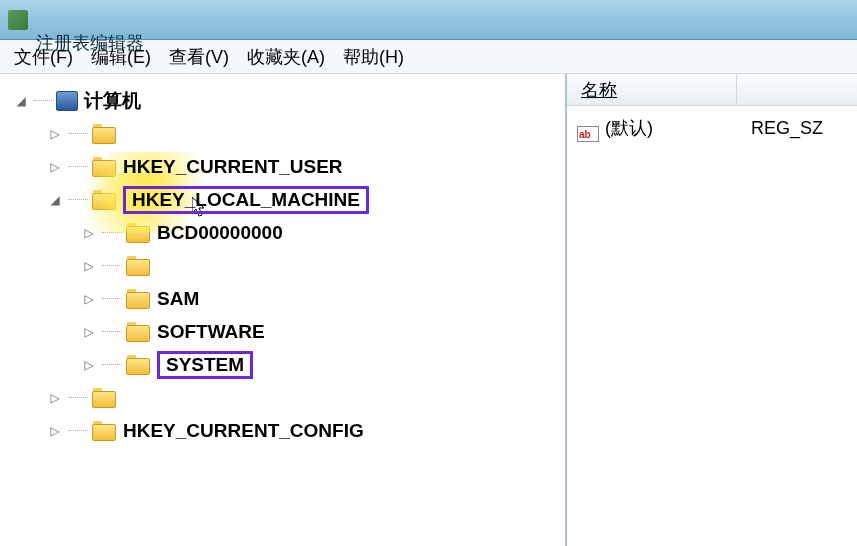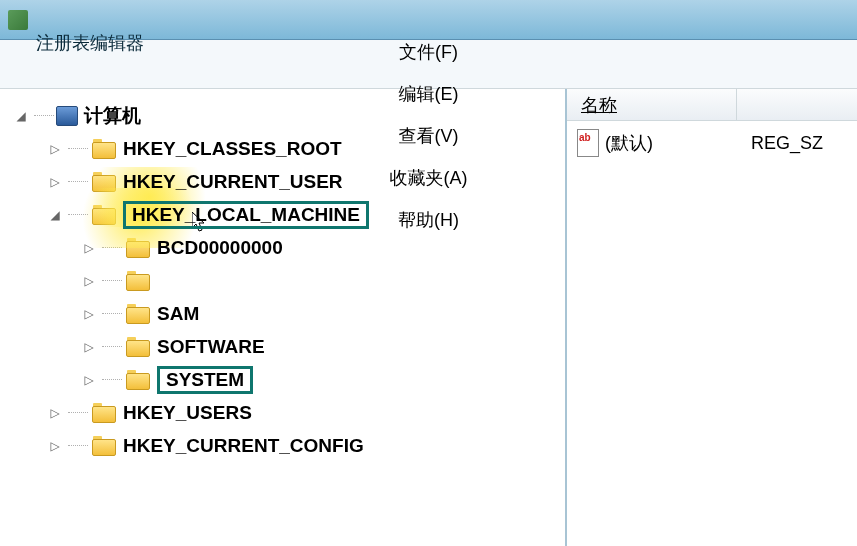--- a/index.html
+++ b/index.html
@@ -26,29 +26,28 @@
     background: linear-gradient(135deg,#5a9b5a,#3a7a3a);
     border-radius: 2px;
     margin-right: 8px;
   }
   .titlebar .title {
     font-size: 18px;
     color: #0a2a3a;
     margin-top: 46px;
   }
   .menubar {
-    height: 49px;
+    height: 34px;
     background: #f4f8fb;
     display: flex;
     align-items: center;
     gap: 18px;
     padding: 0 14px;
     border-bottom: 1px solid #cfd8dc;
     font-size: 18px;
-    flex-direction: column;
   }
   .menubar span { cursor: default; }
   .content {
     display: flex;
     height: calc(100% - 74px);
     background: #fff;
   }
   .tree-pane {
     width: 567px;
     border-right: 2px solid #a8c4d4;
@@ -70,22 +69,22 @@
   }
   .col-name { width: 170px; padding-left: 14px; border-right:1px solid #cfd8dc; height:100%; display:flex; align-items:center;}
   .col-type { flex:1; padding-left: 14px; }
   .list-row {
     display: flex;
     padding: 8px 0;
     font-size: 18px;
     align-items: center;
   }
   .val-icon {
-    width: 22px; height: 28px;
-    margin: 0 6px 0 10px;
+    width: 22px; height: 16px;
+    margin: 12px 6px 0 10px;
     position: relative;
   }
   .val-icon .doc {
     position:absolute; inset:0;
     background:#fff; border:1px solid #888;
   }
   .val-icon .ab {
     position:absolute; top:3px; left:2px;
     font-size:10px; font-weight:bold; color:#d02020;
   }
@@ -125,21 +124,21 @@
   }
   .pc-icon {
     width: 22px; height: 20px; margin:0 6px 0 2px;
     background: linear-gradient(#6b9bd8,#2a5a9a);
     border:1px solid #264a7a; border-radius:2px;
   }
   .depth-0 { padding-left: 10px; }
   .depth-1 { padding-left: 44px; }
   .depth-2 { padding-left: 78px; }
   .highlight-box {
-    border: 3px solid #0f766e;
+    border: 3px solid #6d28d9;
     padding: 0 6px;
     display:inline-block;
   }
   .yellow-glow {
     position: absolute;
     width: 150px; height: 60px;
     background: radial-gradient(circle, rgba(255,235,80,0.95) 0%, rgba(255,235,80,0.0) 70%);
     pointer-events: none;
     z-index: 1;
   }
@@ -179,21 +178,20 @@
         </div>
         <ul>
           <li>
               <div class="node depth-1">
             <span class="toggle">▷</span>
                 <span class="conn"></span>
             <span class="folder-icon">
                   <span class="tab"></span>
                   <span class="body"></span>
                 </span>
-            <span class="label">HKEY_CLASSES_ROOT</span>
           </div>
             </li>
           <li>
               <div class="node depth-1">
             <div class="yellow-glow" style="left:70px; top:2px;"></div>
             <span class="toggle">▷</span>
                 <span class="conn"></span>
             <span class="folder-icon">
                   <span class="tab"></span>
                   <span class="body"></span>
@@ -273,21 +271,20 @@
             </ul>
           </li>
           <li>
               <div class="node depth-1">
             <span class="toggle">▷</span>
                 <span class="conn"></span>
             <span class="folder-icon">
                   <span class="tab"></span>
                   <span class="body"></span>
                 </span>
-            <span class="label">HKEY_USERS</span>
           </div>
             </li>
           <li>
               <div class="node depth-1">
             <span class="toggle">▷</span>
                 <span class="conn"></span>
             <span class="folder-icon">
                   <span class="tab"></span>
                   <span class="body"></span>
                 </span>

